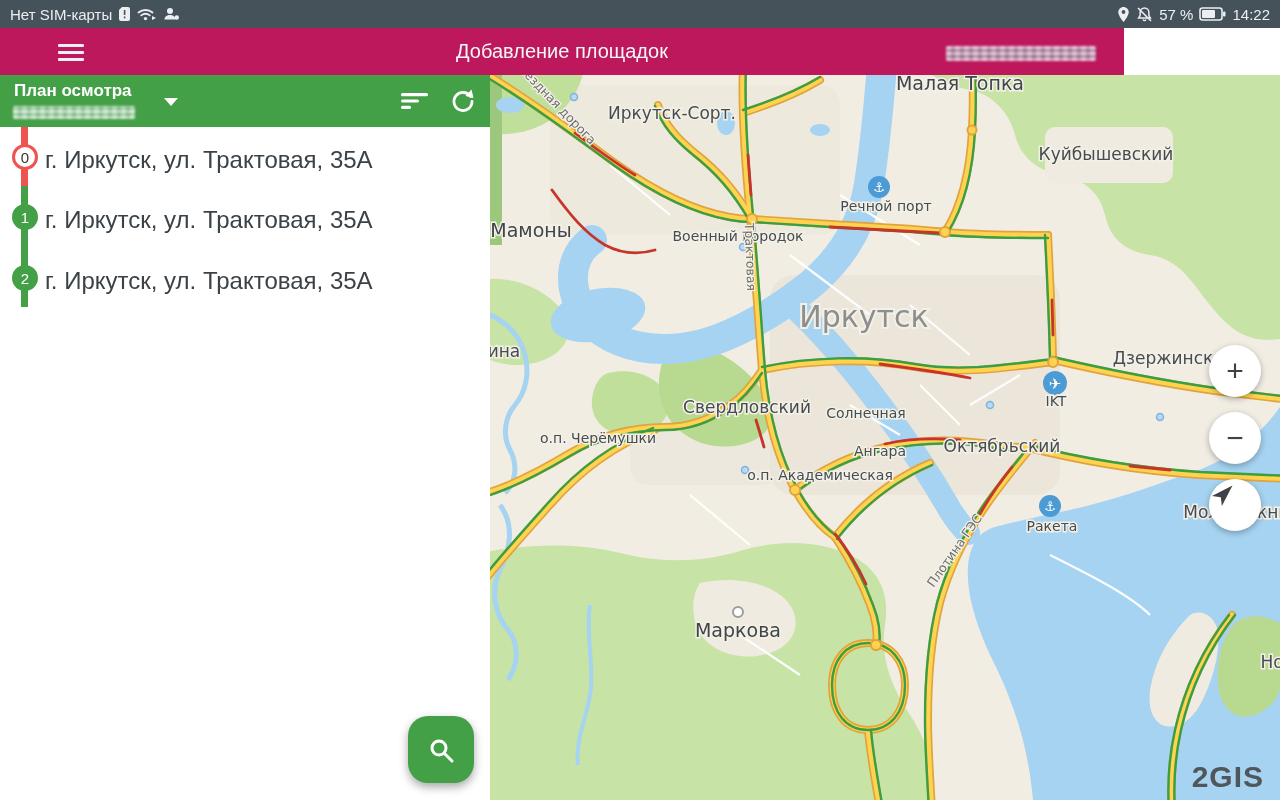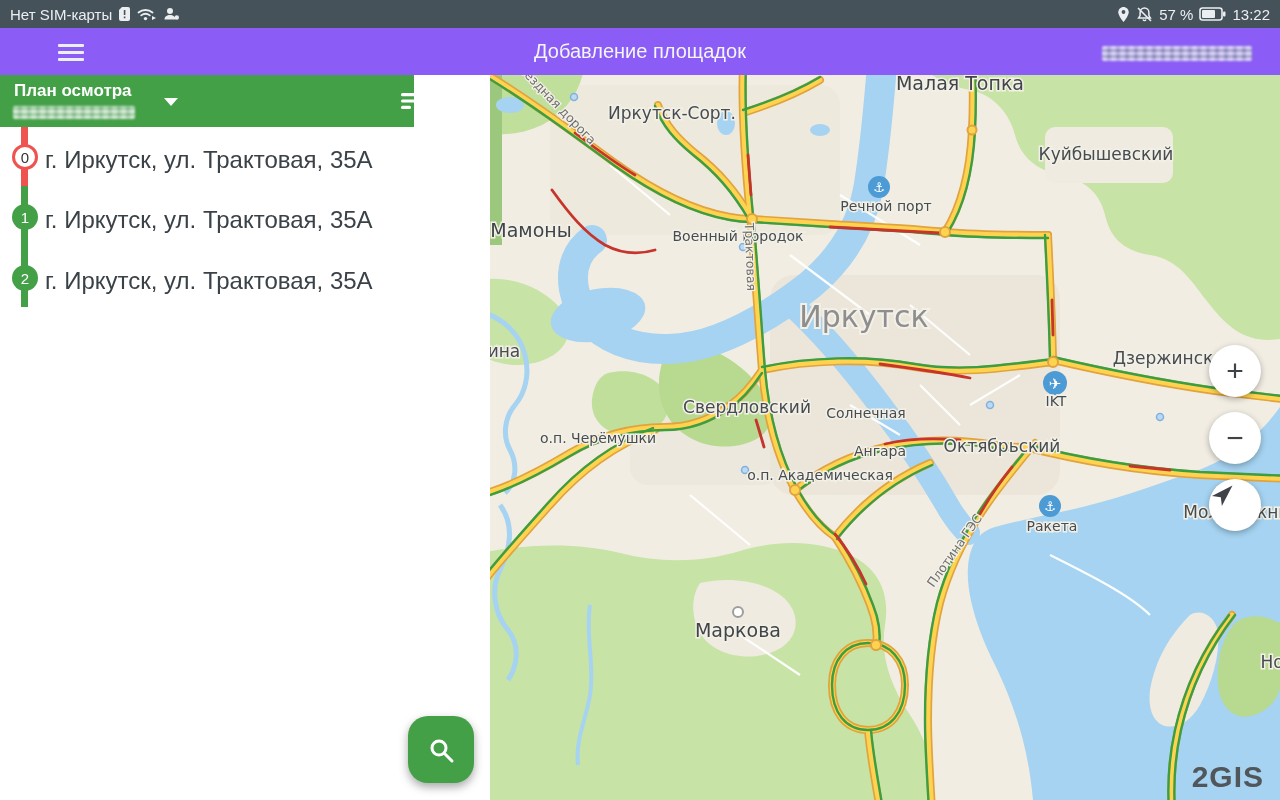--- a/index.html
+++ b/index.html
@@ -7,35 +7,35 @@
     font-family:"Liberation Sans",sans-serif;background:#fff;}
 
   
   .status-bar{position:absolute;left:0;top:0;width:1280px;height:28px;background:#46525A;
     color:#ECEFF1;font-size:15px;display:flex;align-items:center;justify-content:space-between;
     padding:0 10px;box-sizing:border-box;}
   .sb-left,.sb-right{display:flex;align-items:center;gap:6px;}
   .sb-icon{display:inline-flex;align-items:center;}
 
   
-  .app-bar{position:absolute;left:0;top:28px;width:1280px;height:47px;background:#8b5cf6;
+  .app-bar{position:absolute;left:0;top:28px;width:1124px;height:47px;background:#be185d;
     display:flex;align-items:center;}
   .hamburger{position:absolute;left:52px;top:11px;width:46px;height:26px;display:flex;
     flex-direction:column;justify-content:center;gap:4px;cursor:pointer;}
   .hamburger span{display:block;width:26px;height:3px;background:#ECEFF1;border-radius:1px;margin-left:6px;}
   .app-title{position:absolute;left:0;right:0;text-align:center;color:#F3F6F7;font-size:20px;}
   .mosaic{background:
      repeating-linear-gradient(0deg, rgba(255,255,255,.50) 0 3px, rgba(150,165,175,.45) 3px 6px),
      repeating-linear-gradient(90deg, rgba(230,238,240,.55) 0 5px, rgba(110,130,140,.5) 5px 9px);
      filter:blur(1.2px);border-radius:2px;}
   .appbar-user{position:absolute;right:28px;top:18px;width:150px;height:15px;}
 
   
   .sidebar{position:absolute;left:0;top:75px;width:490px;height:725px;background:#FFFFFF;}
-  .plan-header{position:absolute;left:0;top:0;width:414px;height:52px;background:#43A047;color:#fff;}
+  .plan-header{position:absolute;left:0;top:0;width:490px;height:52px;background:#43A047;color:#fff;}
   .plan-title{position:absolute;left:14px;top:6px;font-size:17px;font-weight:bold;}
   .plan-sub{position:absolute;left:13px;top:31px;width:122px;height:13px;}
   .mosaic-green{background:
      repeating-linear-gradient(0deg, rgba(255,255,255,.55) 0 3px, rgba(165,205,170,.5) 3px 6px),
      repeating-linear-gradient(90deg, rgba(235,245,236,.6) 0 5px, rgba(120,170,130,.55) 5px 9px);
      filter:blur(1.2px);border-radius:2px;}
   .plan-caret{position:absolute;left:164px;top:23px;width:0;height:0;
     border-left:7px solid transparent;border-right:7px solid transparent;border-top:8px solid #fff;cursor:pointer;}
   .hdr-btn{position:absolute;top:12px;width:34px;height:28px;cursor:pointer;display:flex;align-items:center;justify-content:center;}
   .btn-sort{left:398px;}
@@ -120,21 +120,21 @@
           </svg>
       </span>
       <span>57 %</span>
       <span class="sb-icon">
         <svg width="27" height="14" viewBox="0 0 27 14">
             <rect x="1" y="1" width="22" height="12" rx="2.5" fill="none" stroke="#ECEFF1" stroke-width="1.6"></rect>
             <rect x="3" y="3" width="13" height="8" rx="1" fill="#ECEFF1"></rect>
             <rect x="24" y="4.5" width="2.5" height="5" rx="1" fill="#ECEFF1"></rect>
           </svg>
       </span>
-      <span>13:22</span>
+      <span>14:22</span>
     </div>
   </div>
 
   <div class="app-bar">
     <div class="hamburger">
         <span></span>
         <span></span>
         <span></span>
       </div>
     <div class="app-title">Добавление площадок</div>

